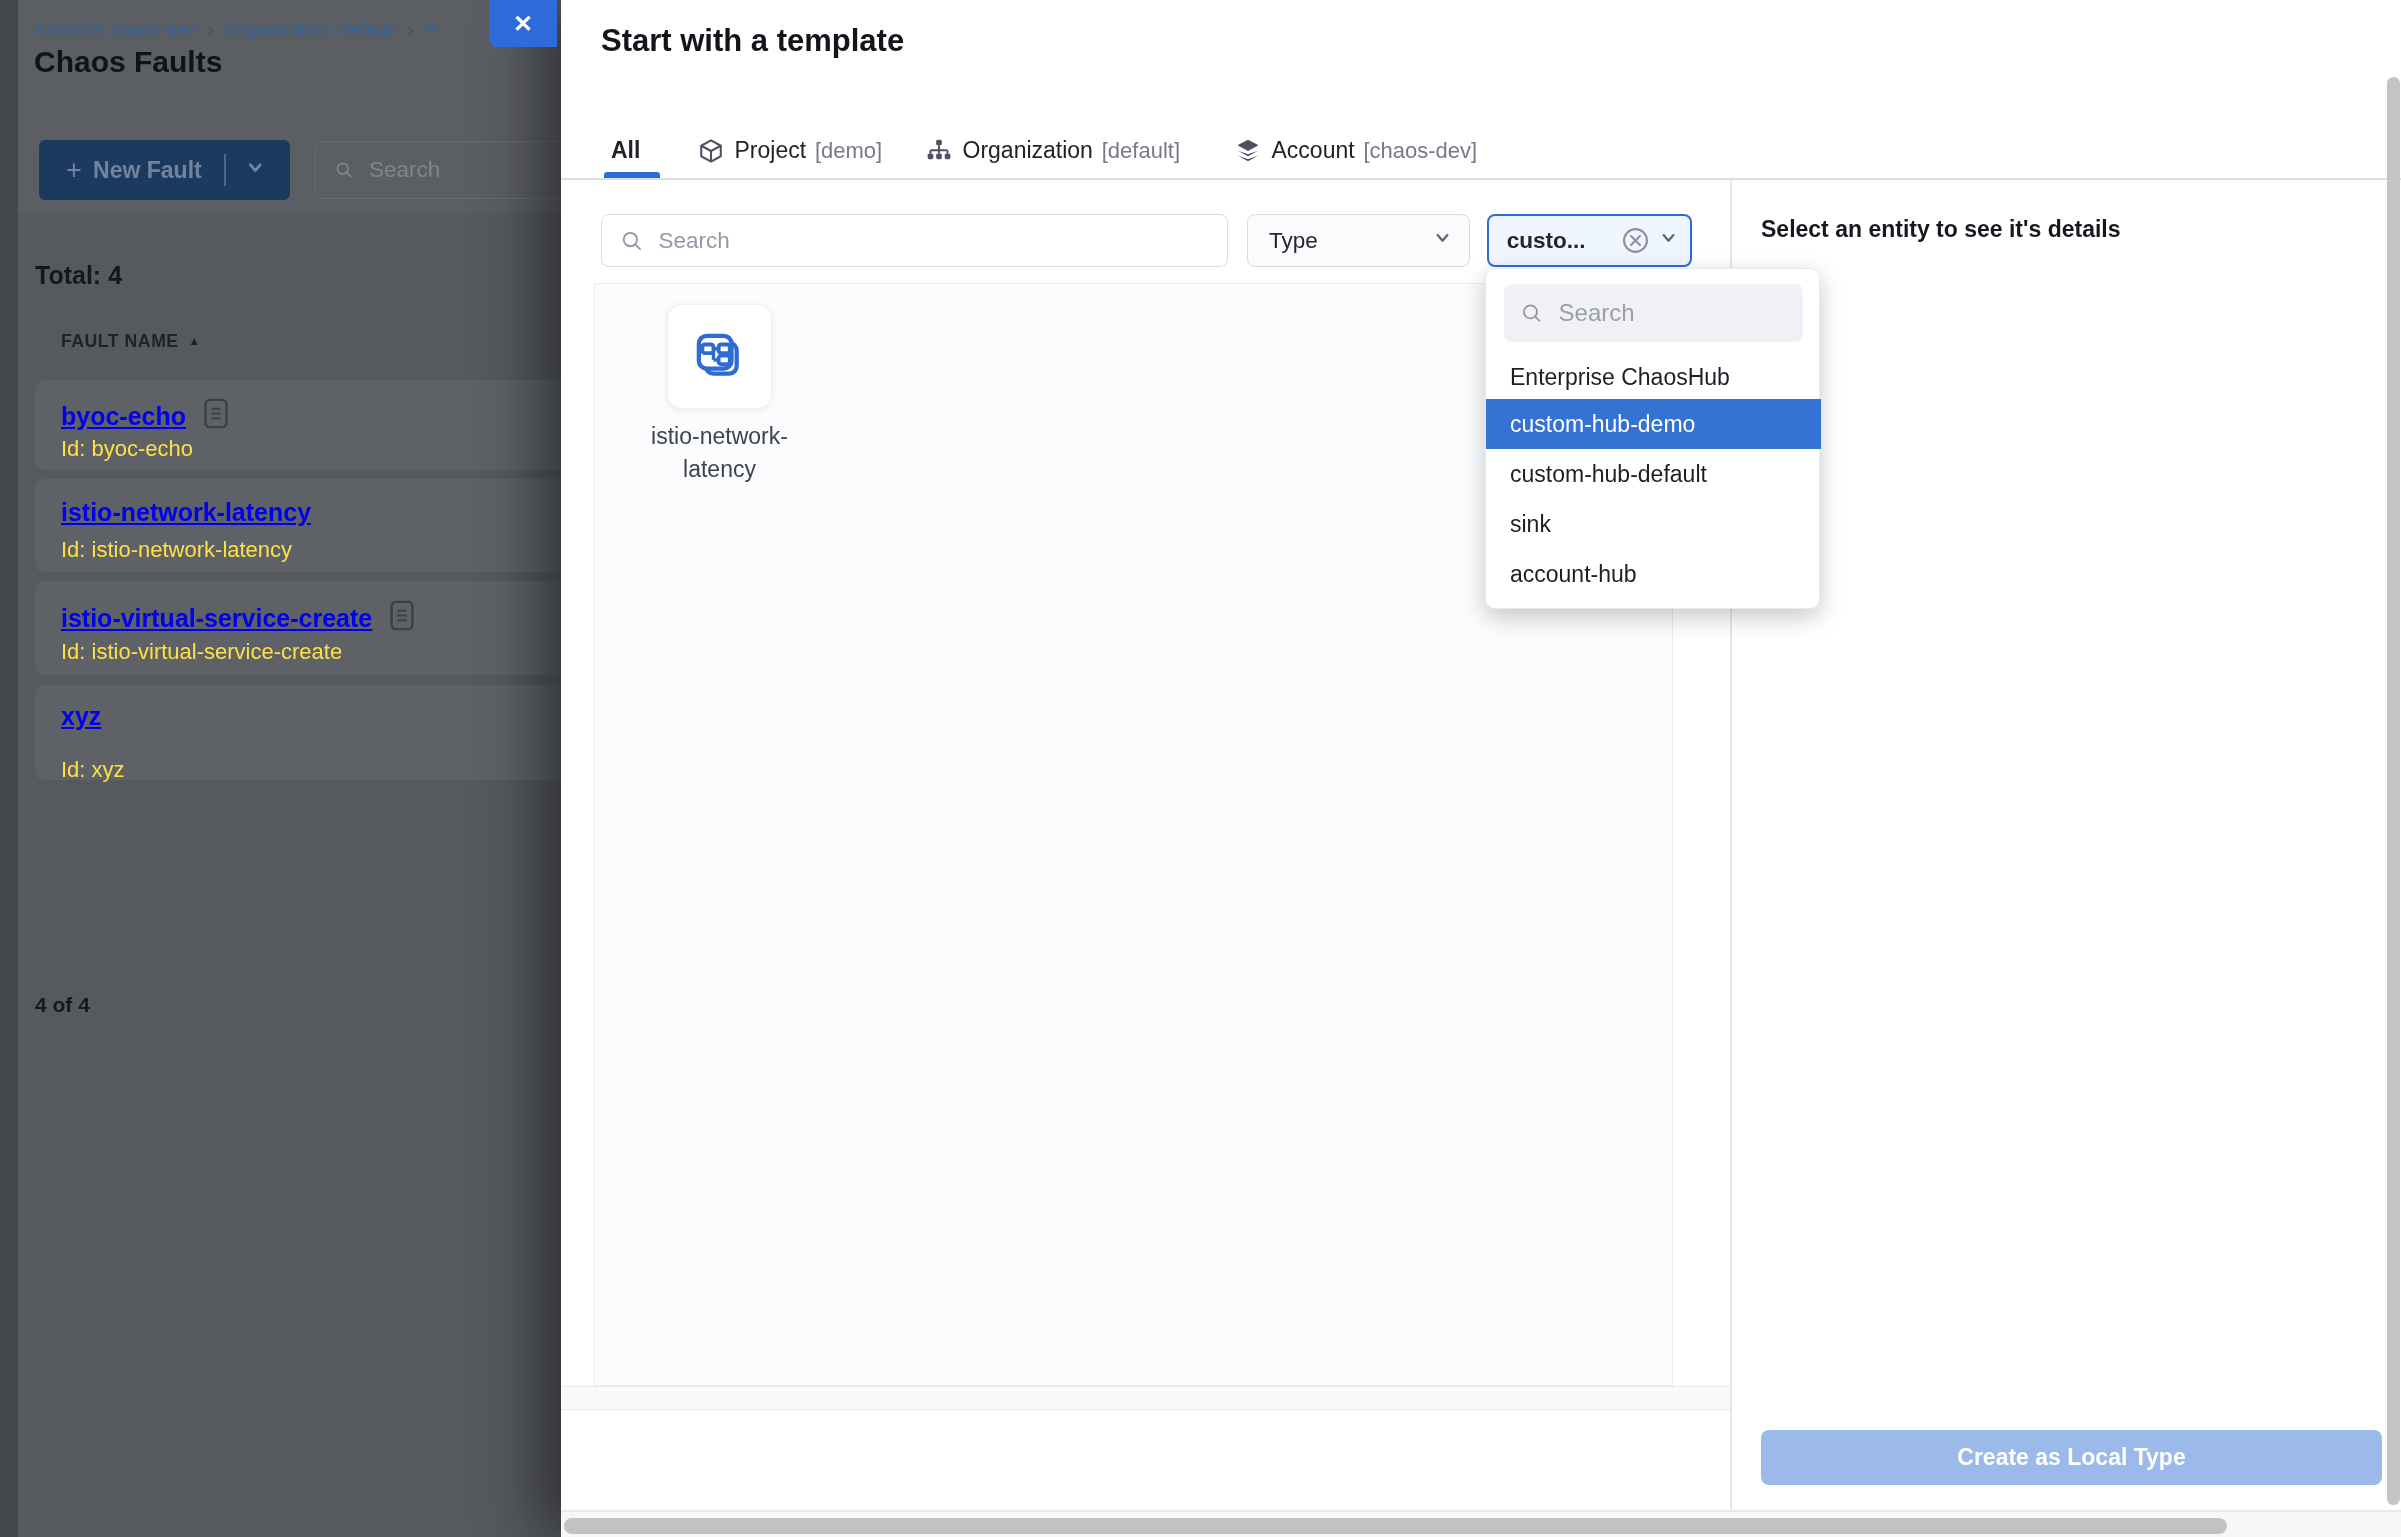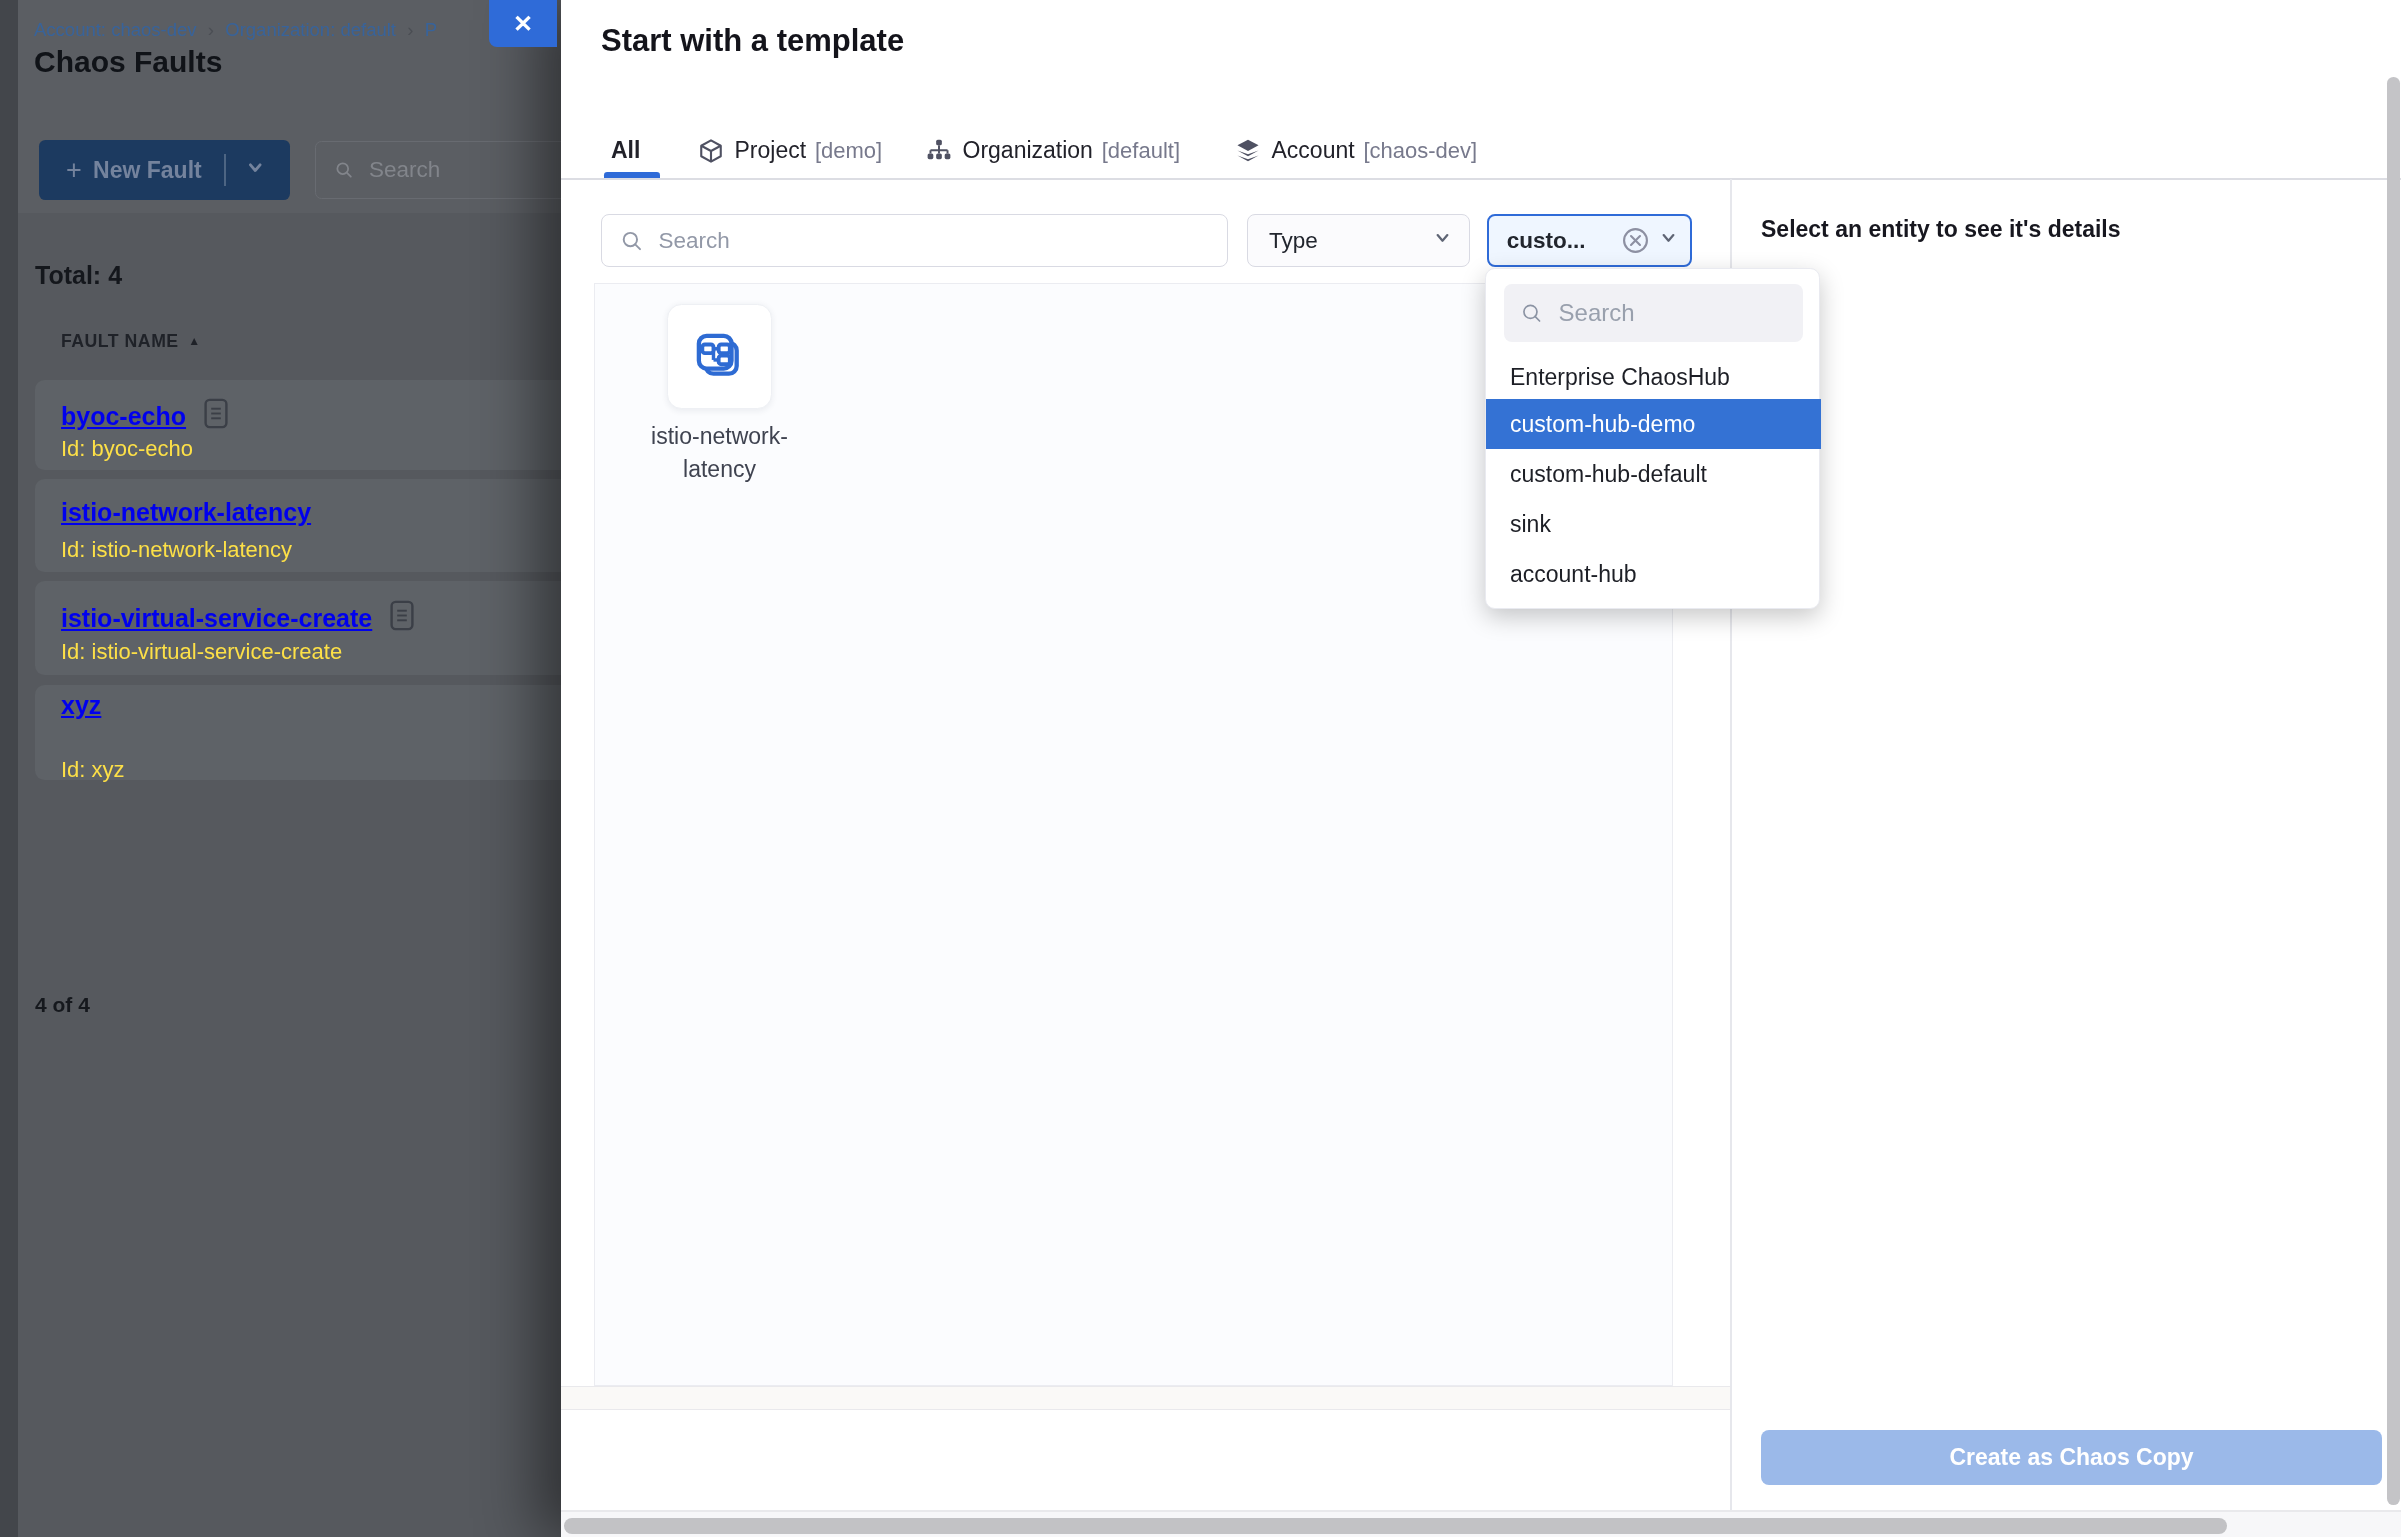--- a/index.html
+++ b/index.html
@@ -210,21 +210,21 @@
           <line x1="9" y1="13" x2="21" y2="13" stroke="#3b3f47" stroke-width="2.4"></line>
           <line x1="9" y1="19" x2="21" y2="19" stroke="#3b3f47" stroke-width="2.4"></line>
           <line x1="9" y1="25" x2="21" y2="25" stroke="#3b3f47" stroke-width="2.4"></line>
         </svg>
     </span>
   </span>
   <span class="fault-id" style="top:58px;">Id: istio-virtual-service-create</span>
 </div>
 
 <div class="abs fault-card" style="top:685px;height:95px;">
-  <span class="fault-name" style="top:6px;align-items:center;">
+  <span class="fault-name" style="top:17px;align-items:center;">
       <a href="#">xyz</a>
     </span>
   <span class="fault-id" style="top:72px;">Id: xyz</span>
 </div>
 
 <div class="abs pagination">4 of 4</div>
 
 <button class="abs close-btn">✕</button>
 
 <div class="abs modal">
@@ -312,21 +312,21 @@
       <rect x="31" y="31" width="13" height="10" rx="3" fill="#ffffff" stroke="#2e6bd3" stroke-width="4.5"></rect>
     </svg>
   </div>
   <div class="abs template-label">istio-network-latency</div>
 
   <div class="abs scroll-band"></div>
 
   <div class="abs details-divider"></div>
   <div class="abs details-empty">Select an entity to see it's details</div>
 
-  <button class="abs create-btn">Create as Chaos Copy</button>
+  <button class="abs create-btn">Create as Local Type</button>
 
   <div class="abs modal-bottom-border"></div>
   <div class="abs hscroll-track">
     <div class="hscroll-thumb"></div>
 
   </div>
 
   <div class="abs hub-dropdown">
     <div class="dd-search">
       <svg width="27" height="27" viewBox="0 0 34 34">

